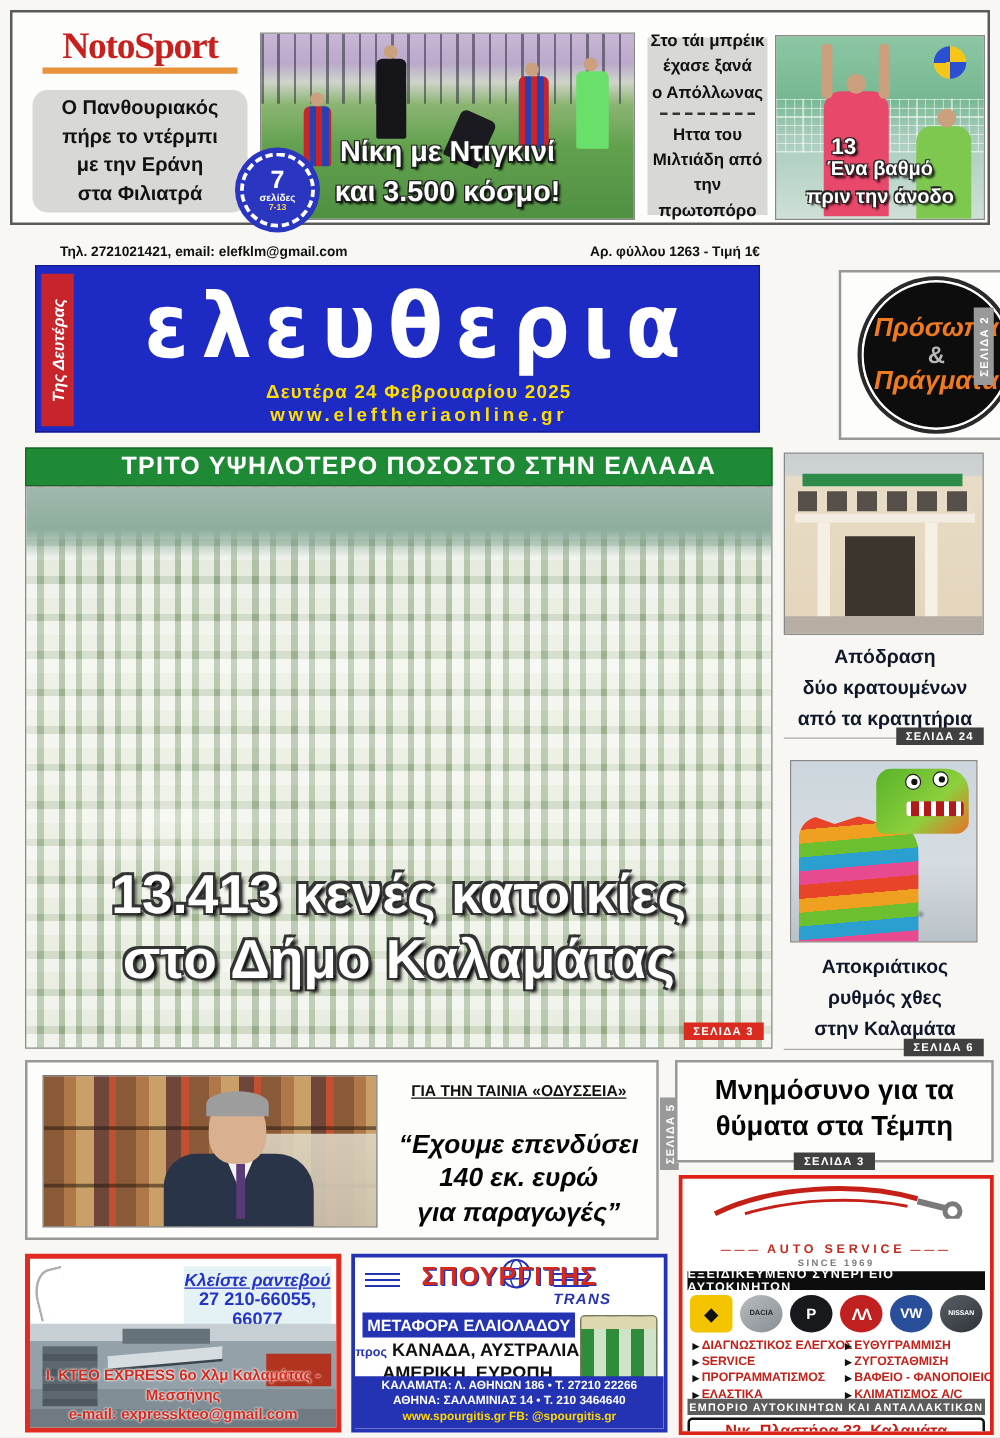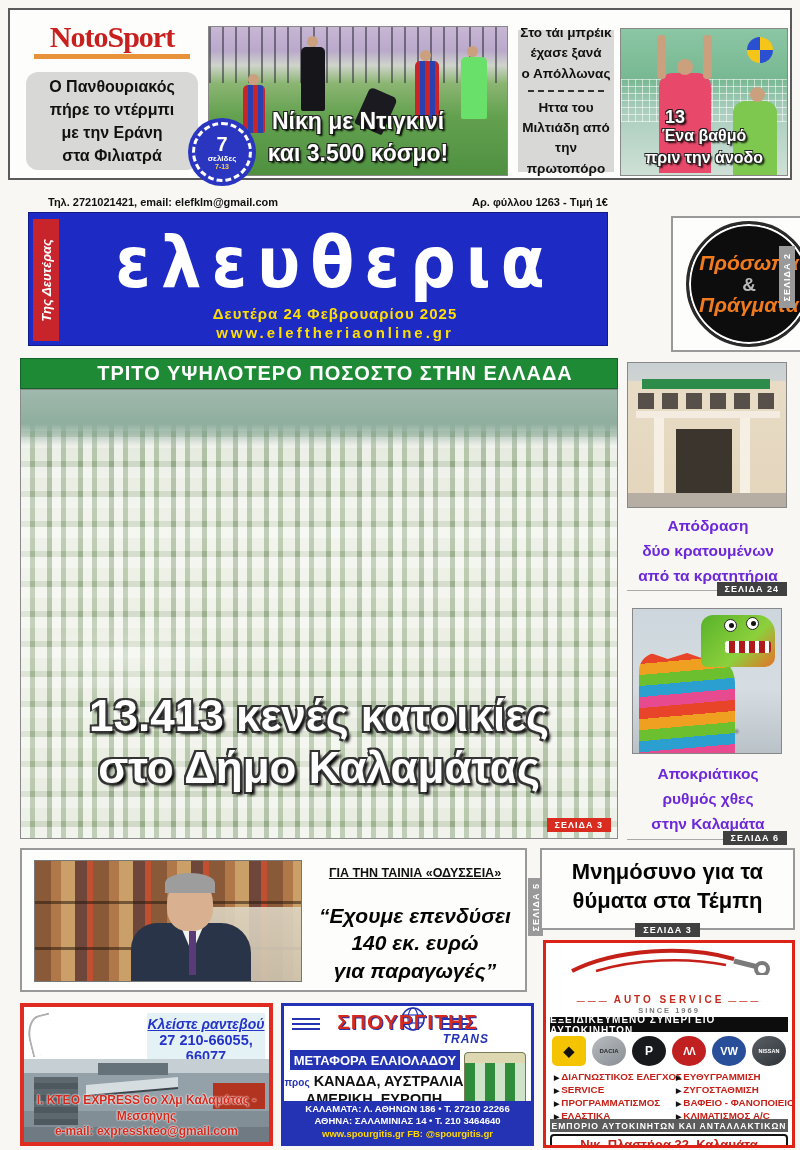--- a/index.html
+++ b/index.html
@@ -60,21 +60,21 @@
       repeating-linear-gradient(0deg, rgba(255,255,255,.5) 0 11px, rgba(120,150,105,.33) 11px 17px, rgba(235,240,225,.45) 17px 30px),
       linear-gradient(180deg,#a9c2b4 0%,#9cb7a6 6%,#c2cdb6 12%,#dde2d0 30%,#d6ddc6 60%,#cdd6bd 100%); padding-left: 48px; }
   .aerial::before { content:""; position:absolute; left:0; top:0; width:100%; height:56px; background:linear-gradient(180deg,#9fb9ad 0%,#8fae9e 60%,transparent 100%); }
   .main-head { position:absolute; left:0; right:0; top:300px; text-align:center; color:#fff; font-weight:bold; font-size:44px; line-height:1.18;
     text-shadow:-2px -2px 0 #333,2px -2px 0 #333,-2px 2px 0 #333,3px 3px 3px #000; }
   .pgbadge { background:#d92b1f; color:#fff; font-weight:bold; font-size:9px; padding:2px 8px; letter-spacing:1px; }
   .graybadge { background:#404040; color:#fff; font-weight:bold; font-size:9px; padding:2px 8px; letter-spacing:1px; }
 
   
   .policephoto { left:627px; top:362px; width:160px; height:146px; border:1px solid #888; overflow:hidden; background:linear-gradient(180deg,#c9cfd2 0%,#cfd3d2 12%,#e8dcc6 13%,#e4d5bc 100%); }
-  .sidetext { color:#6d28d9; font-weight:bold; font-size:15.5px; line-height:1.6; text-align:center; }
+  .sidetext { color:#0f172a; font-weight:bold; font-size:15.5px; line-height:1.6; text-align:center; }
   .badgeline { border-top:1px solid #aaa; position:relative; }
   .badgeline .graybadge { position:absolute; right:0; top:-9px; }
 
   .carnphoto { left:632px; top:608px; width:150px; height:146px; border:1px solid #888; overflow:hidden; background:
       radial-gradient(6px 6px at 20% 80%, rgba(90,90,110,.5), transparent 60%),
       radial-gradient(6px 6px at 70% 85%, rgba(70,70,90,.5), transparent 60%),
       linear-gradient(180deg,#ccd6dc 0%,#d6dde2 55%,#b9c2c8 100%); }
   .dragonbody { position:absolute; left:6px; top:44px; width:96px; height:102px; border-radius:18px 30px 0 0;
     background:repeating-linear-gradient(175deg,#e8442a 0 11px,#f0a020 11px 22px,#6cc030 22px 33px,#2a9fd0 33px 44px,#e84a90 44px 55px);
     clip-path:polygon(0 8%,12% 0,30% 6%,50% 0,72% 7%,100% 2%,100% 100%,0 100%); }
@@ -138,21 +138,21 @@
   .sam-brand { position:absolute; left:0; top:30px; width:100%; text-align:center; color:#3c3c3c; font-weight:bold; font-size:19px; letter-spacing:1px; }
   .sam-sub { position:absolute; left:0; top:51px; width:100%; text-align:center; color:#c42a1e; font-weight:bold; font-size:10px; letter-spacing:3px; }
   .sam-sub::before, .sam-sub::after { content:"———"; color:#c42a1e; font-size:8px; margin:0 4px; }
   .sam-since { position:absolute; left:0; top:63px; width:100%; text-align:center; color:#7a7a7a; font-weight:bold; font-size:7.5px; letter-spacing:2px; }
   .sam-bar1 { position:absolute; left:4px; top:74px; width:238px; height:15px; background:#0d0d0d; color:#fff; font-weight:bold; font-size:10px; letter-spacing:1px; display:flex; align-items:center; justify-content:center; }
   .brands { position:absolute; left:6px; top:93px; width:234px; display:flex; justify-content:space-between; }
   .bl { width:34px; height:30px; border-radius:50%; display:flex; align-items:center; justify-content:center; color:#fff; font-weight:bold; }
   .bl.renault { border-radius:5px; background:#f5c400; color:#111; font-size:14px; }
   .bl.dacia { background:linear-gradient(145deg,#b8bcc0,#888e94); font-size:6px; color:#2a2a2a; }
   .bl.peugeot { background:#17191c; font-size:12px; }
-  .bl.citroen { background:#c02020; font-size:10px; letter-spacing:-1px; }
+  .bl.citroen { background:#c02020; font-size:13px; letter-spacing:-1px; }
   .bl.vw { background:#2a4f9a; font-size:11px; }
   .bl.nissan { background:linear-gradient(145deg,#5a6066,#2e3338); font-size:5.5px; }
   .svc { position:absolute; left:8px; top:128px; width:236px; display:grid; grid-template-columns:122px 112px; row-gap:2px; }
   .svc .it { color:#c42018; font-weight:bold; font-size:9.8px; white-space:nowrap; }
   .svc .it::before { content:"▶ "; color:#111; font-size:7px; }
   .sam-bar2 { position:absolute; left:4px; top:176px; width:238px; height:13px; background:#5c5c5c; color:#fff; font-weight:bold; font-size:8.6px; letter-spacing:1px; display:flex; align-items:center; justify-content:center; }
   .sam-foot { position:absolute; left:4px; top:191px; width:238px; height:50px; border:2px solid #111; border-radius:4px; background:#fff; text-align:center; }
   .sam-foot .a1 { color:#c42018; font-weight:bold; font-size:13px; margin-top:1px; }
 </style>
 </head>

